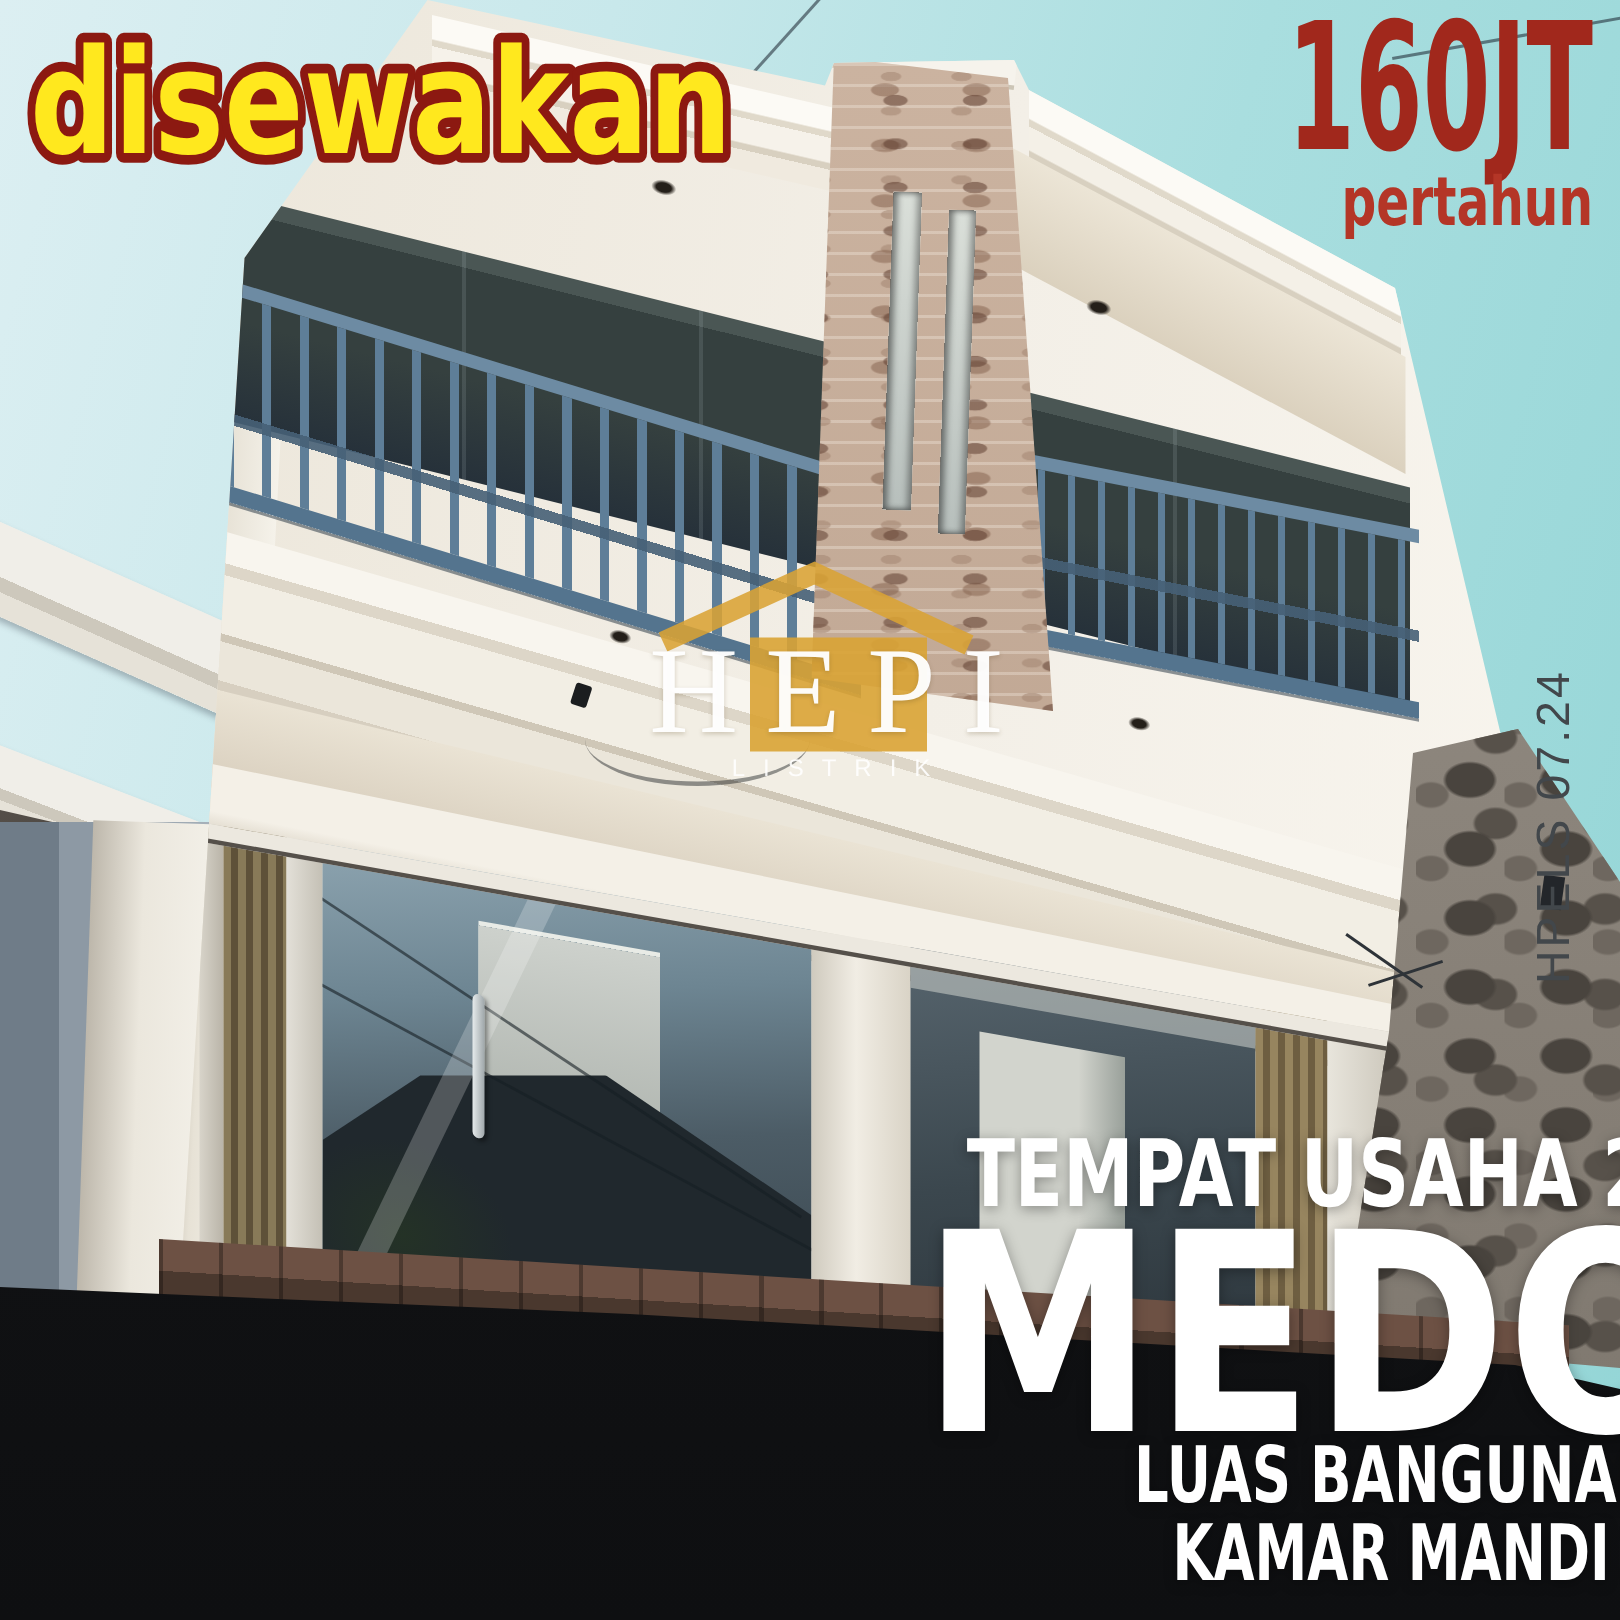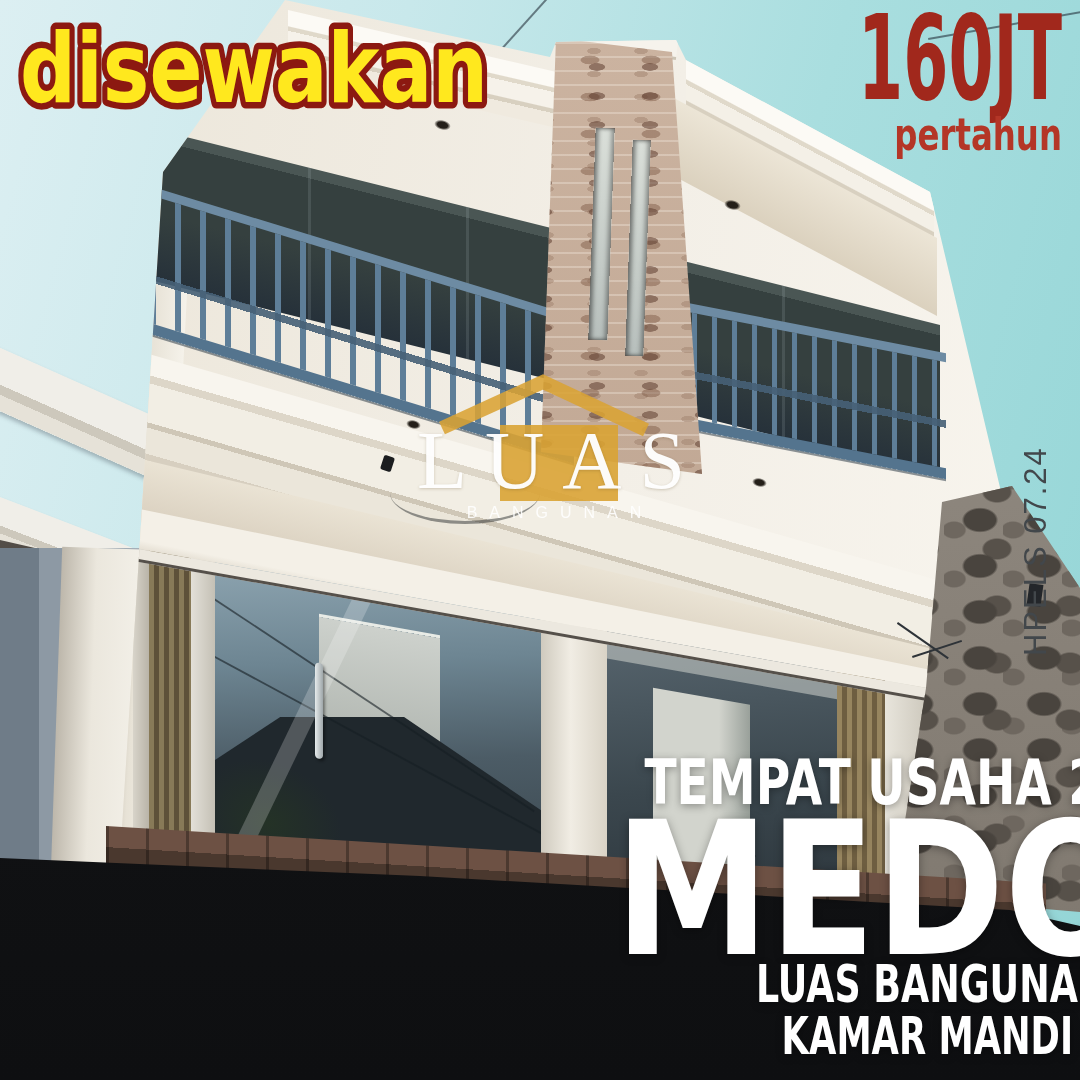--- a/index.html
+++ b/index.html
@@ -243,22 +243,22 @@
   <div class="bracket2"></div>
   <div class="acbox"></div>
   <div class="step"></div>
   <div class="asphalt"></div>
 
   <div class="wm">
     <svg width="320" height="160" viewBox="0 0 320 160">
       <polyline points="42,56 143,10 246,58" fill="none" stroke="#d9a334" stroke-width="14" opacity="0.88"></polyline>
     </svg>
     <div class="wmBlock"></div>
-    <div class="wmBrand">LUAS</div>
-    <div class="wmSub">BANGUNAN</div>
+    <div class="wmBrand">HEPI</div>
+    <div class="wmSub">LISTRIK</div>
   </div>
 
   <svg class="badge" width="520" height="125" viewBox="0 0 520 125">
     <text x="14" y="100" textLength="468" lengthAdjust="spacingAndGlyphs" font-family="DejaVu Sans" font-weight="bold" font-size="97" fill="#ffe81e" stroke="#8c1911" stroke-width="13" stroke-linejoin="round" paint-order="stroke">disewakan</text>
   </svg>
   <div class="price">160JT</div>
   <div class="period">pertahun</div>
   <div class="code">HPELS 07.24</div>
 
   <div class="whiteTxt subtitle">

